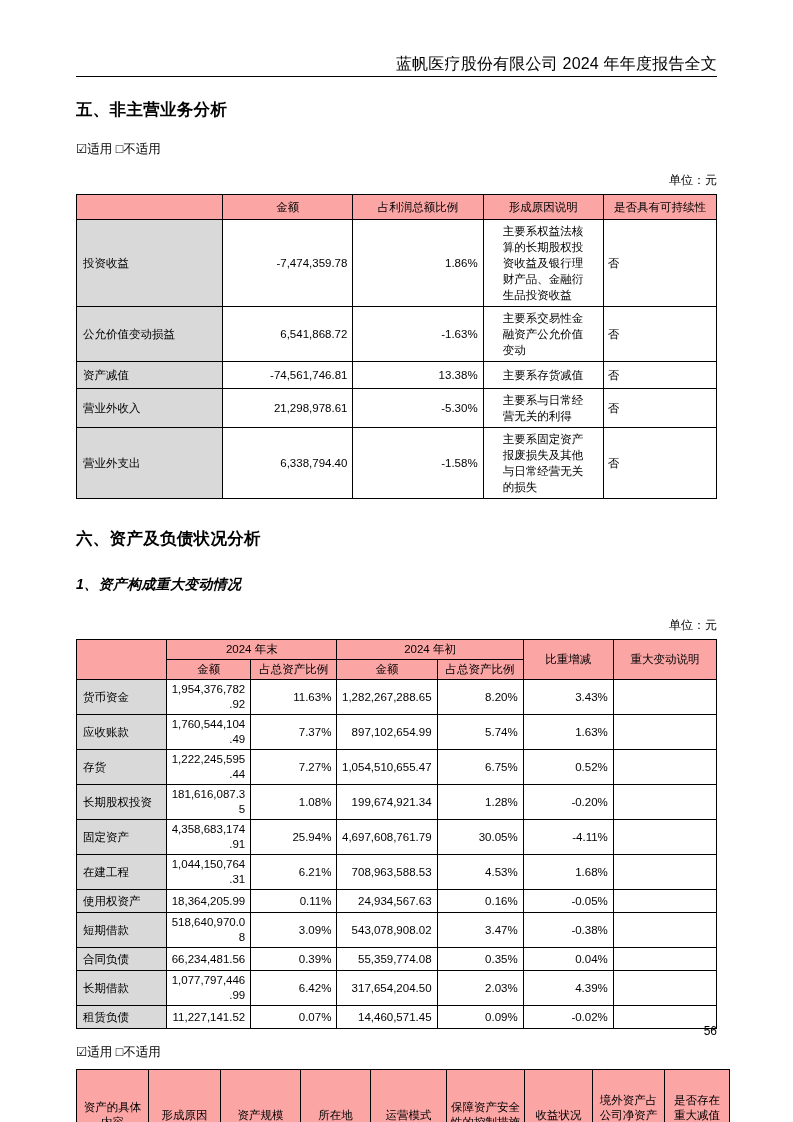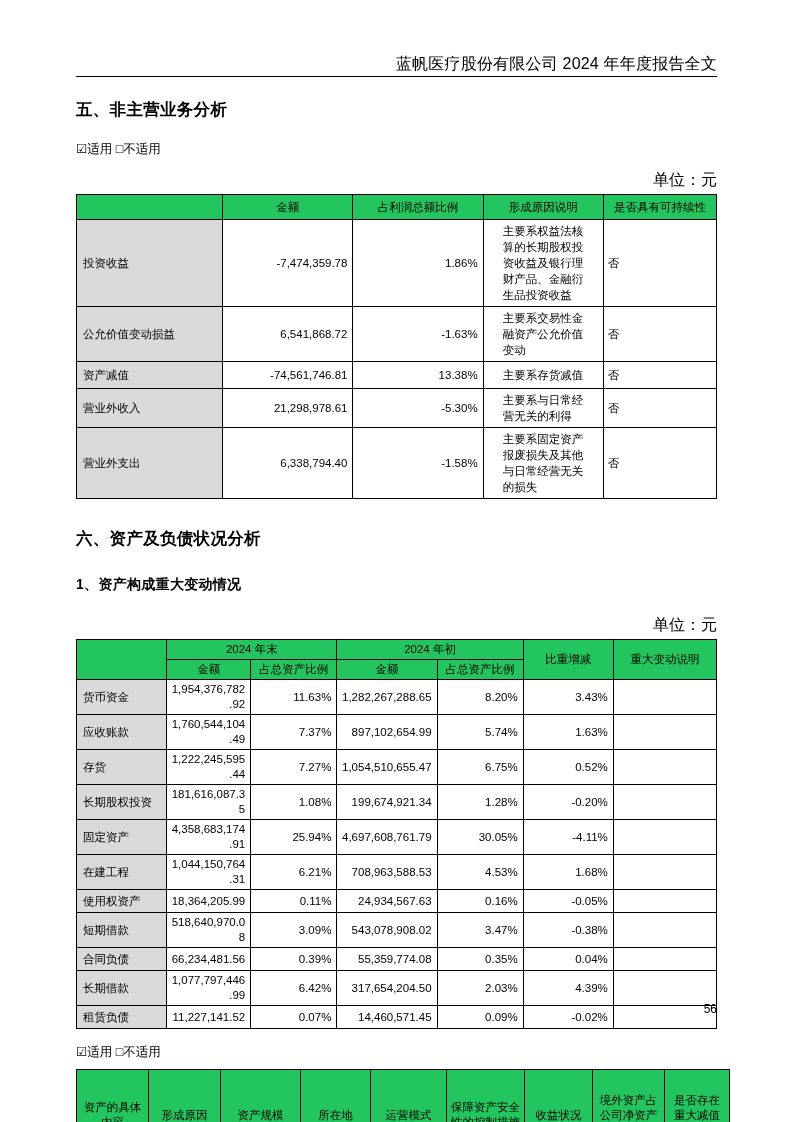--- a/index.html
+++ b/index.html
@@ -58,31 +58,32 @@
     letter-spacing: 0.3px;
   }
   h3.sub-title {
     font-family: "Liberation Sans", sans-serif;
     font-size: 14px;
     font-weight: bold;
     margin: 0;
     padding: 0;
     line-height: 22px;
     letter-spacing: 0.3px;
+    font-style: italic;
   }
   .applicable {
     font-family: "Liberation Sans", sans-serif;
     font-size: 12.5px;
     line-height: 18px;
     margin: 0;
     white-space: nowrap;
   }
   .unit-line {
     font-family: "Liberation Sans", sans-serif;
-    font-size: 16px;
+    font-size: 12px;
     text-align: right;
     line-height: 16px;
   }
   .plain-line {
     font-family: "Liberation Sans", sans-serif;
     font-size: 12.5px;
     line-height: 18px;
   }
   .sp-6  { height: 6px; }
   .sp-8  { height: 8px; }
@@ -102,21 +103,21 @@
   }
   table.rpt td, table.rpt th {
     border: 1px solid #000000;
     padding: 2px 4px;
     vertical-align: middle;
     font-weight: normal;
     word-wrap: break-word;
     overflow-wrap: break-word;
   }
   table.rpt .hd {
-    background: #22c55e;
+    background: #fca5a5;
     text-align: center;
   }
   table.rpt .rowhd {
     background: #d9d9d9;
     text-align: left;
     padding-left: 6px;
   }
   table.rpt .num {
     text-align: right;
     padding-right: 5px;
@@ -152,21 +153,21 @@
   #tbl-overseas .o6 { width: 68px; }
   #tbl-overseas .o7 { width: 72px; }
   #tbl-overseas .o8 { width: 65px; }
   #tbl-overseas thead td { height: 86px; line-height: 15px; }
 
   
   .page-number {
     position: absolute;
     left: 0;
     right: 76px;
-    top: 1002px;
+    top: 1024px;
     text-align: right;
     font-family: "Liberation Sans", sans-serif;
     font-size: 12px;
   }
 </style>
 </head>
 <body>
 
 <div class="page">
 

